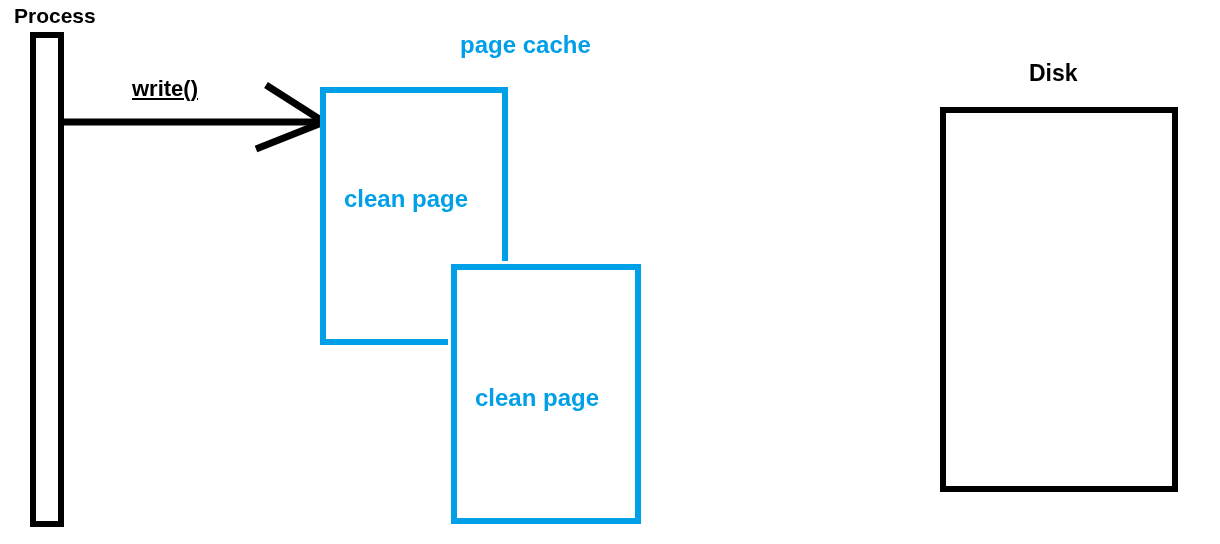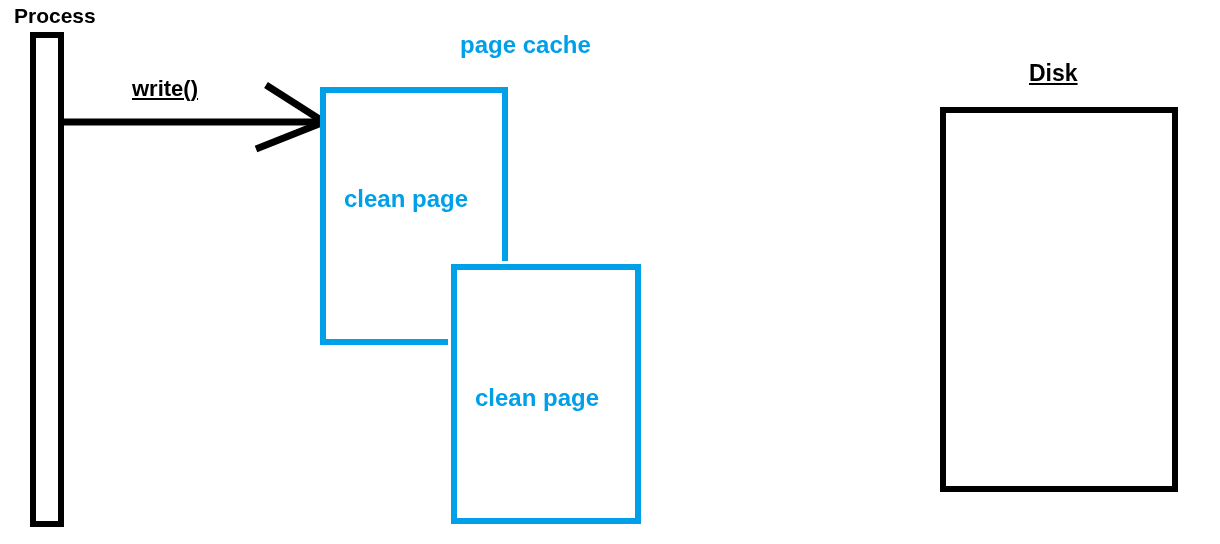--- a/index.html
+++ b/index.html
@@ -61,21 +61,20 @@
   }
   #label-clean-page-2 {
     left: 475px;
     top: 386px;
     font-size: 24px;
   }
   #label-disk {
     left: 1029px;
     top: 62px;
     font-size: 23px;
-    text-decoration: underline;
   }
 </style>
 </head>
 <body>
 
 <div id="canvas">
 
   <svg id="diagram-svg" viewBox="0 0 1220 544" xmlns="http://www.w3.org/2000/svg">
 
     <rect x="33" y="35" width="28" height="489" fill="none" stroke="#000000" stroke-width="6"></rect>

